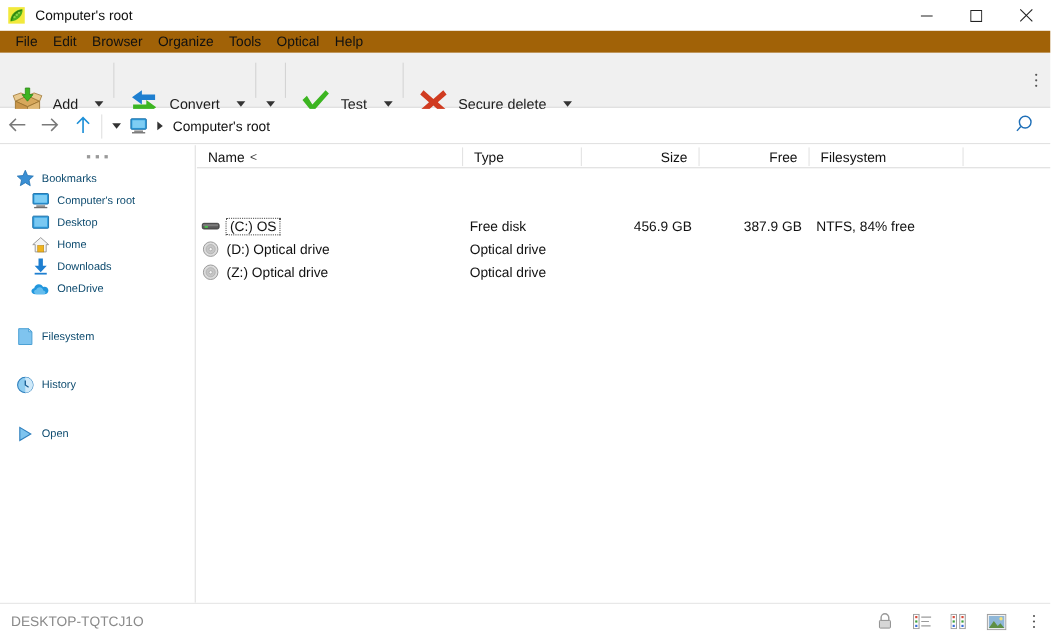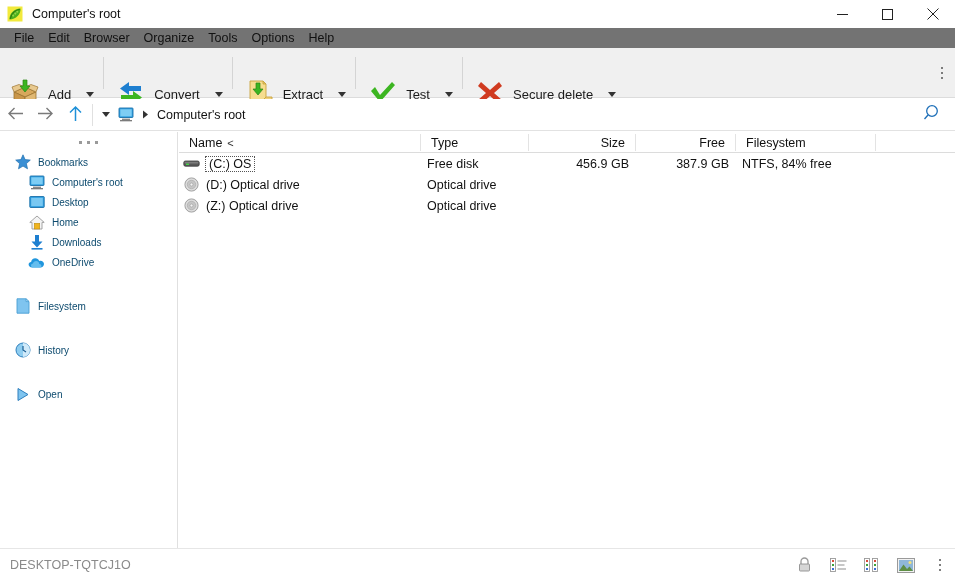--- a/index.html
+++ b/index.html
@@ -24,21 +24,21 @@
   .title-text { margin-left:9px; font-size:12.5px; color:#111; }
   .wincontrols { position:absolute; right:0; top:0; height:28px; display:flex; }
   .wbtn {
     width:45px; height:28px; display:flex; align-items:center; justify-content:center;
     color:#222;
   }
 
   
   .menubar {
     position:absolute; left:0; top:28px; width:955px; height:20px;
-    background:#737373; display:flex; align-items:center; padding-left:7px;
+    background:#a16207; display:flex; align-items:center; padding-left:7px;
   }
   .menuitem {
     padding:2px 7px; font-size:12.5px; color:#111; line-height:16px;
   }
 
   
   .toolbar {
     position:absolute; left:0; top:48px; width:955px; height:50px;
     background:#f0f0f0; border-bottom:1px solid #dcdcdc;
     display:flex; align-items:center;
@@ -102,21 +102,21 @@
     background:#ffffff;
   }
   .ch {
     position:absolute; top:0; height:21px; font-size:12.5px; color:#111;
     display:flex; align-items:center; padding:0 10px;
   }
   .ch.right { justify-content:flex-end; }
   .ch-divider { position:absolute; top:2px; width:1px; height:17px; background:#e3e3e3; }
   .sortmark { margin-left:5px; font-size:11px; color:#333; }
 
-  .rows { position:relative; width:776px; }
+  .rows { position:relative; width:776px;margin-top:42px; }
   .row {
     position:relative; height:21px; display:flex; align-items:center; font-size:12.5px; color:#111;
   }
   .cell { position:absolute; top:0; height:21px; display:flex; align-items:center; padding:0 6px; white-space:nowrap; }
   .cell.right { justify-content:flex-end; }
   .cell.name { padding:0 0 0 4px; gap:6px; }
   .focusbox { outline:1px dotted #555; outline-offset:0px; padding:0 3px; }
 
   
   .statusbar {
@@ -163,21 +163,21 @@
       </div>
     </div>
   </div>
 
   <div class="menubar">
     <div class="menuitem">File</div>
     <div class="menuitem">Edit</div>
     <div class="menuitem">Browser</div>
     <div class="menuitem">Organize</div>
     <div class="menuitem">Tools</div>
-    <div class="menuitem">Options</div>
+    <div class="menuitem">Optical</div>
     <div class="menuitem">Help</div>
   </div>
 
   <div class="toolbar">
 
     <div class="tb-group">
       <div class="tb-btn">
         <span>
           <svg width="30" height="30" viewBox="0 0 30 30">
             <path d="M4 14 L15 9 L26 14 L15 19 Z" fill="#d7a85c" stroke="#9c7430" stroke-width="0.8"></path>
@@ -206,31 +206,20 @@
         </span>
         <span class="tb-label">Convert</span>
       </div>
       <div class="tb-arrow">
         <span class="caret"></span>
       </div>
     </div>
     <div class="tb-sep"></div>
 
     <div class="tb-group">
-      <div class="tb-btn">
-        <span>
-          <svg width="30" height="30" viewBox="0 0 30 30">
-            <path d="M5 3 L18 3 L21 6 L21 25 L5 25 Z" fill="#f6dd8f" stroke="#c8a33c" stroke-width="0.9"></path>
-            <path d="M18 3 L18 6 L21 6 Z" fill="#e2c469" stroke="#c8a33c" stroke-width="0.8"></path>
-            <path d="M21 19 L27 19 L27 27 L17 27 L17 23 Z" fill="#f0d07a" stroke="#c8a33c" stroke-width="0.9"></path>
-            <path d="M11 5 L15 5 L15 11 L18 11 L13 17 L8 11 L11 11 Z" fill="#3cb521" stroke="#2b8516" stroke-width="0.7"></path>
-          </svg>
-        </span>
-        <span class="tb-label">Extract</span>
-      </div>
       <div class="tb-arrow">
         <span class="caret"></span>
       </div>
     </div>
     <div class="tb-sep"></div>
 
     <div class="tb-group">
       <div class="tb-btn">
         <span>
           <svg width="30" height="30" viewBox="0 0 30 30">

